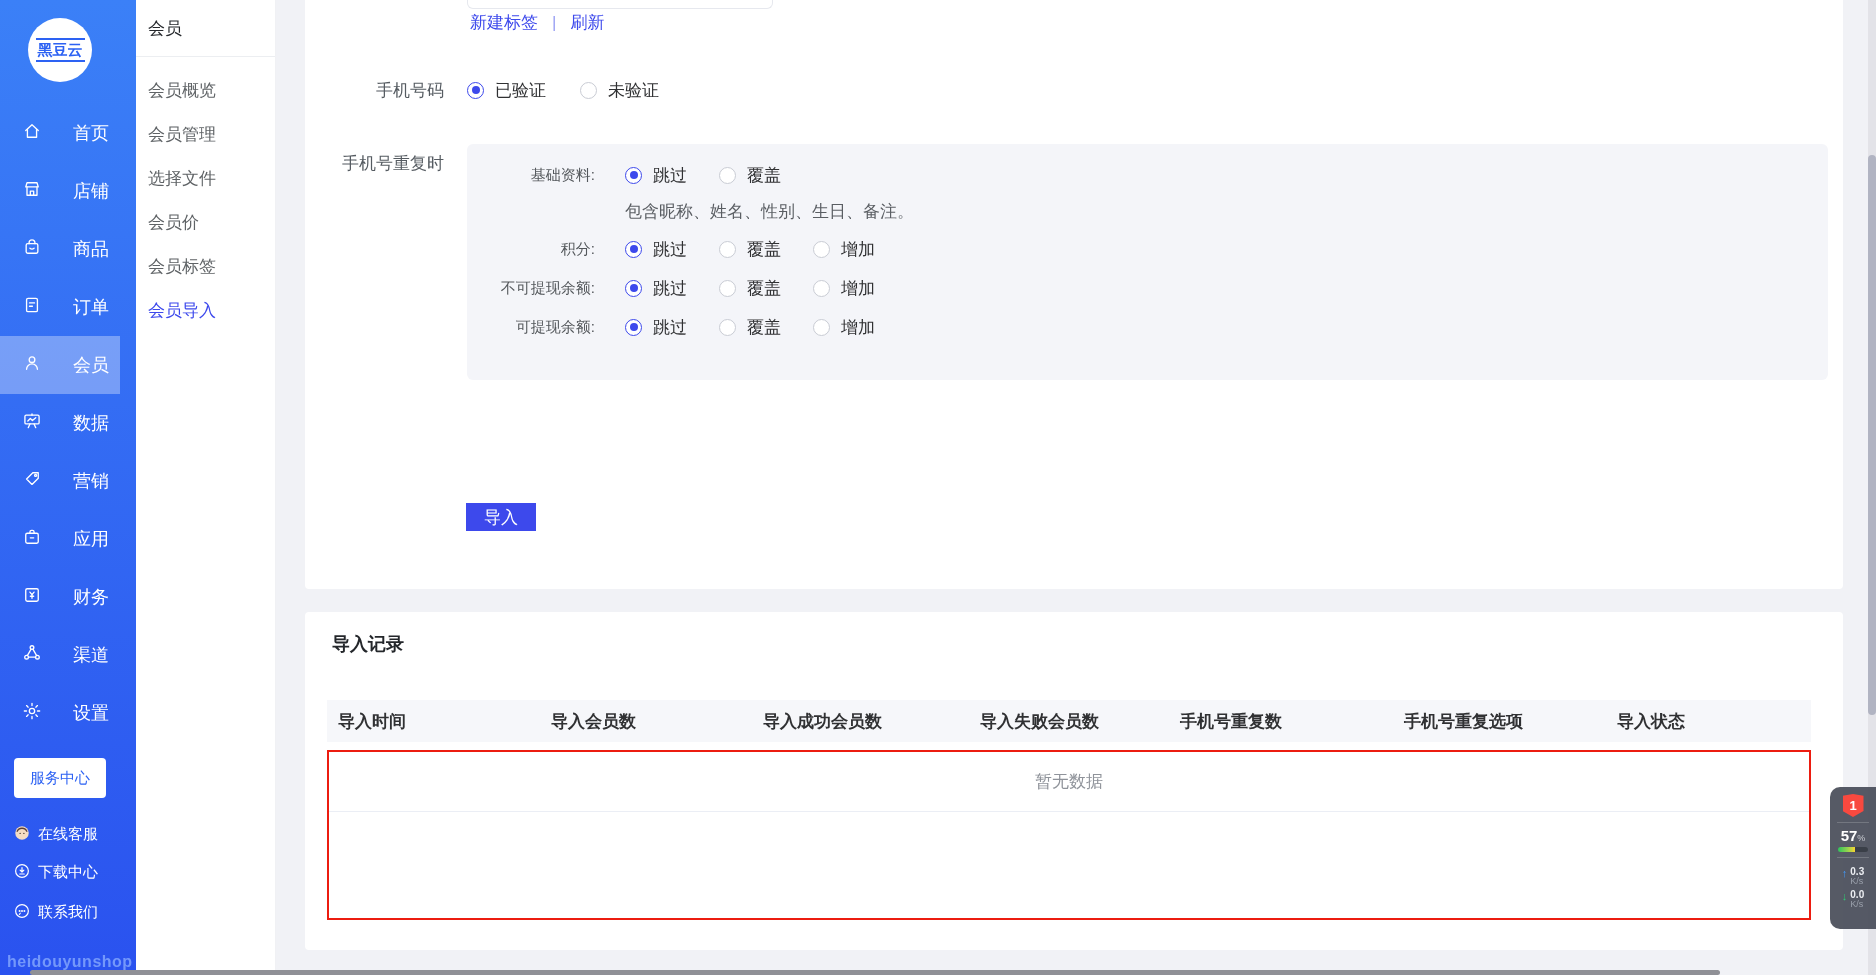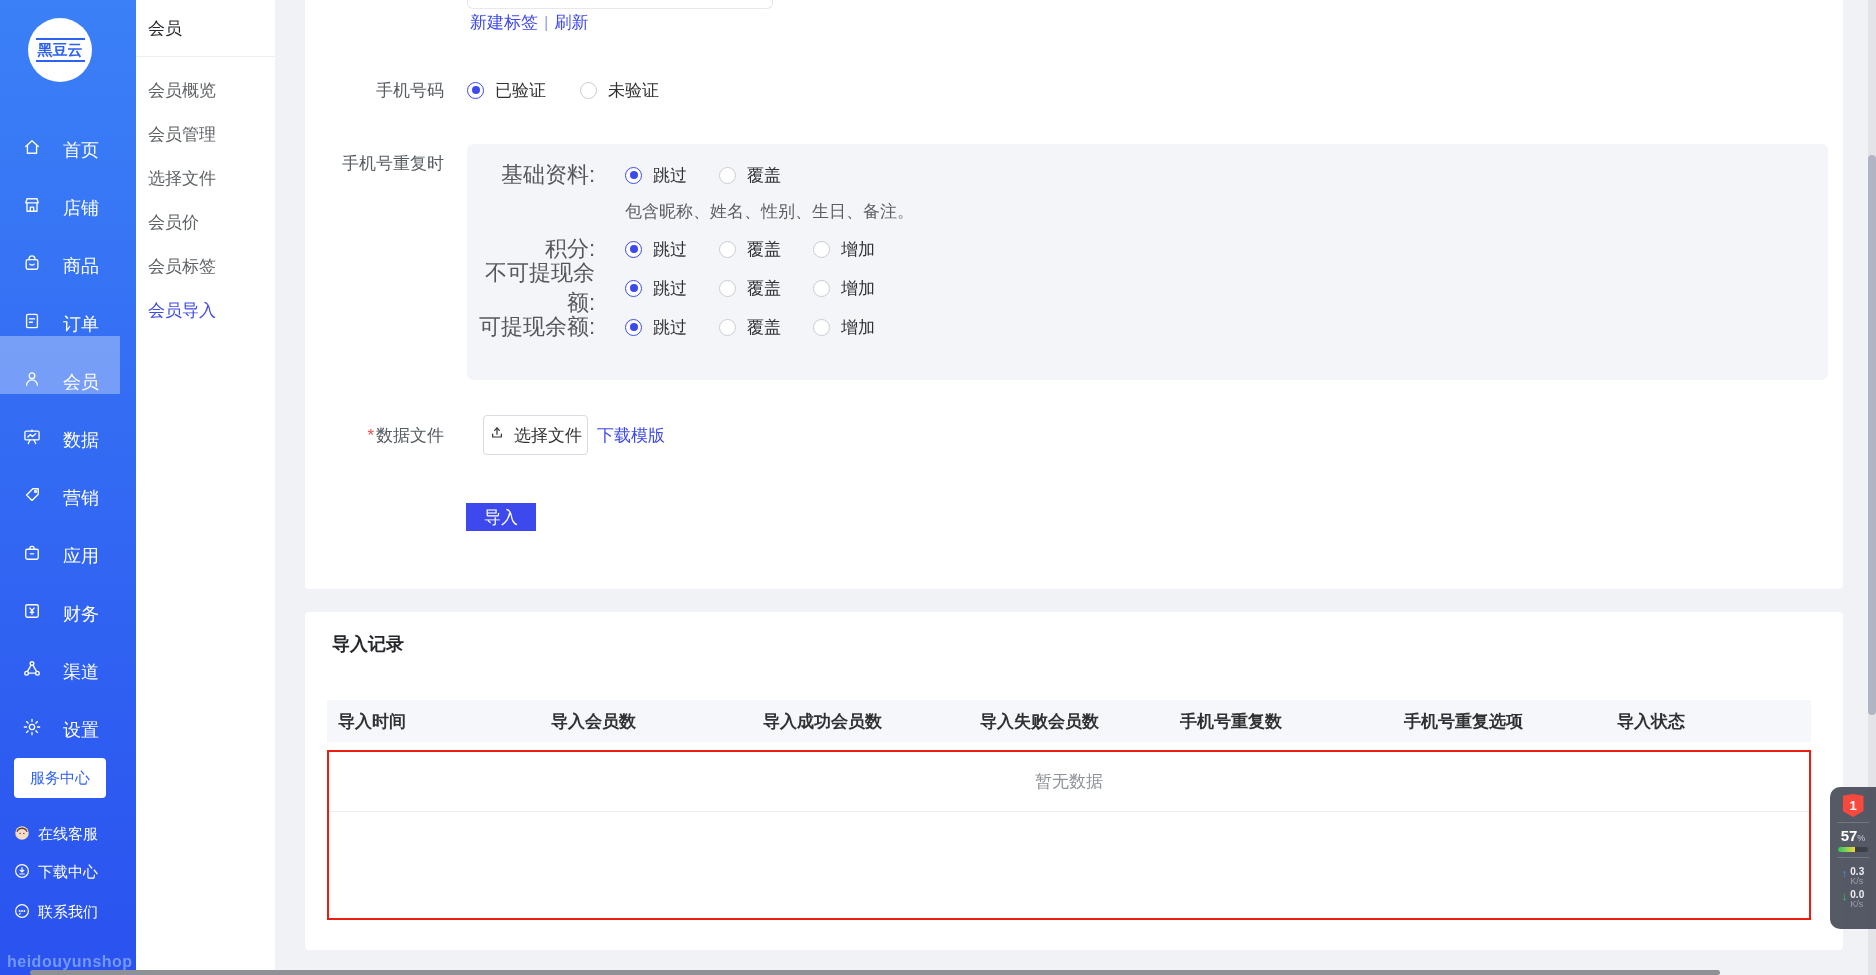--- a/index.html
+++ b/index.html
@@ -4,21 +4,21 @@
 <style>
   *{box-sizing:border-box;margin:0;padding:0}
   html,body{width:1876px;height:975px}
   body{position:relative;font-family:"Liberation Sans","DejaVu Sans",sans-serif;background:#f1f2f6;overflow:hidden;color:#303133;font-size:17px}
 
   
   .sidebar{position:absolute;left:0;top:0;width:136px;height:975px;background:linear-gradient(180deg,#3b80f7 0%,#2a52ef 100%);z-index:5}
   .logo{position:absolute;top:18px;left:28px;width:64px;height:64px;border-radius:50%;background:#fff;display:flex;align-items:center;justify-content:center}
   .logo-inner{color:#2d62f3;font-weight:bold;font-size:15px;border-top:2px solid #2d62f3;border-bottom:2px solid #2d62f3;padding:1px 2px;line-height:1.25}
   .nav{position:absolute;top:104px;left:0;width:120px}
-  .s-item{height:58px;display:flex;align-items:flex-end;padding-left:22px;gap:21px;color:#fff;font-size:18px;cursor:pointer}
+  .s-item{height:58px;display:flex;align-items:center;padding-left:22px;gap:31px;color:#fff;font-size:18px;cursor:pointer}
   .s-item.active{background:rgba(255,255,255,.33)}
   .s-item svg{width:20px;height:20px;flex:none}
   .svc-btn{position:absolute;top:758px;left:14px;width:92px;height:40px;background:#fff;border-radius:4px;color:#2d62f3;font-size:15px;display:flex;align-items:center;justify-content:center;cursor:pointer}
   .svc-link{position:absolute;left:13px;height:26px;display:flex;gap:7px;align-items:center;color:#fff;font-size:15px;cursor:pointer;white-space:nowrap}
   .svc-link svg{width:18px;height:18px;flex:none}
   .watermark{position:absolute;bottom:4px;left:7px;font-size:16px;font-weight:bold;color:rgba(140,175,255,.75);letter-spacing:.5px}
 
   
   .submenu{position:absolute;left:120px;top:0;width:156px;height:975px;background:#fff;z-index:4;border-right:1px solid #f0f1f4}
   .sub-title{height:57px;line-height:57px;padding-left:28px;font-size:17px;color:#25282c;border-bottom:1px solid #eceef1}
@@ -27,38 +27,38 @@
   .sub-item.active{color:#3d49ec}
 
   
   .main{position:absolute;left:276px;top:0;right:0;bottom:0}
   .card{position:absolute;background:#fff}
   .card1{left:29px;top:0;width:1538px;height:589px;border-radius:0 0 4px 4px}
   .card2{left:29px;top:612px;width:1538px;height:338px;border-radius:4px}
   .card1>div{position:absolute}
 
   .ghost-input{left:162px;top:0;width:306px;height:9px;border:1px solid #e6e8ee;border-top:none;border-radius:0 0 6px 6px;background:#fff}
-  .tag-links{left:165px;top:11px;display:flex;gap:6px;align-items:center}
+  .tag-links{left:165px;top:11px;display:flex;gap:14px;align-items:center}
   .link{color:#3d49ec;cursor:pointer}
   .link-sep{color:#9aa0f3}
 
   .frow{display:flex;align-items:center}
   .row-phone{left:0;top:74px;height:32px}
   .form-label{width:139px;text-align:right;font-size:17px;color:#555b61;flex:none}
   .radio-group{display:flex;align-items:center;margin-left:23px}
   .opt{display:flex;align-items:center;gap:11px;font-size:17px;color:#303133;cursor:pointer;margin-right:34px}
   .radio{width:17px;height:17px;border-radius:50%;background:#fff;border:1px solid #c9ccd4;position:relative;flex:none}
   .radio.checked{border:1.5px solid #3d49ec}
   .radio.checked::after{content:"";position:absolute;left:50%;top:50%;width:8px;height:8px;border-radius:50%;background:#3d49ec;transform:translate(-50%,-50%)}
 
   .row-dup{left:0;top:144px;display:flex;align-items:flex-start}
   .row-dup .form-label{padding-top:8px}
   .dup-panel{margin-left:23px;width:1361px;height:236px;background:#f4f5f9;border-radius:6px;position:relative}
   .prow{position:absolute;left:0;display:flex;align-items:center;height:30px}
-  .plabel{width:128px;text-align:right;font-size:22px;color:#54585c;flex:none}
+  .plabel{width:128px;text-align:right;font-size:15px;color:#54585c;flex:none}
   .prow .radio-group{margin-left:30px}
   .prow .opt{width:94px;margin-right:0}
   .pnote{position:absolute;left:158px;top:56px;font-size:17px;color:#5a5e63}
 
   .row-file{left:0;top:415px;height:40px}
   .required{color:#f24b46;margin-right:2px}
   .file-btn{margin-left:39px;width:105px;height:40px;border:1px solid #d8dbe2;border-radius:4px;background:#fff;display:flex;align-items:center;justify-content:center;gap:9px;font-size:17px;color:#303133;cursor:pointer}
   .file-btn svg{width:16px;height:16px}
   .tpl-link{margin-left:9px;font-size:17px}
 
@@ -331,32 +331,20 @@
             <span class="opt">
               <span class="radio"></span>
               <span>增加</span>
             </span>
           </div>
         </div>
 
       </div>
     </div>
 
-    <div class="frow row-file">
-      <span class="form-label"><span class="required">*</span><span>数据文件</span></span>
-      <div class="file-btn">
-        <span><svg viewBox="0 0 24 24" fill="none" stroke="#303133" stroke-width="1.8" stroke-linecap="round" stroke-linejoin="round">
-              <path d="M12 14 V4.5"></path>
-              <path d="M8.5 8 L12 4.5 15.5 8"></path>
-              <path d="M5.5 13.5 v4.5 h13 v-4.5"></path>
-            </svg></span>
-        <span>选择文件</span>
-      </div>
-      <span class="link tpl-link">下载模版</span>
-    </div>
 
     <div class="submit-btn">导入</div>
   </section>
 
   <section class="card card2">
     <div class="rec-title">导入记录</div>
     <div class="thead">
       <span class="th w1">导入时间</span>
       <span class="th w2">导入会员数</span>
       <span class="th w3">导入成功会员数</span>

